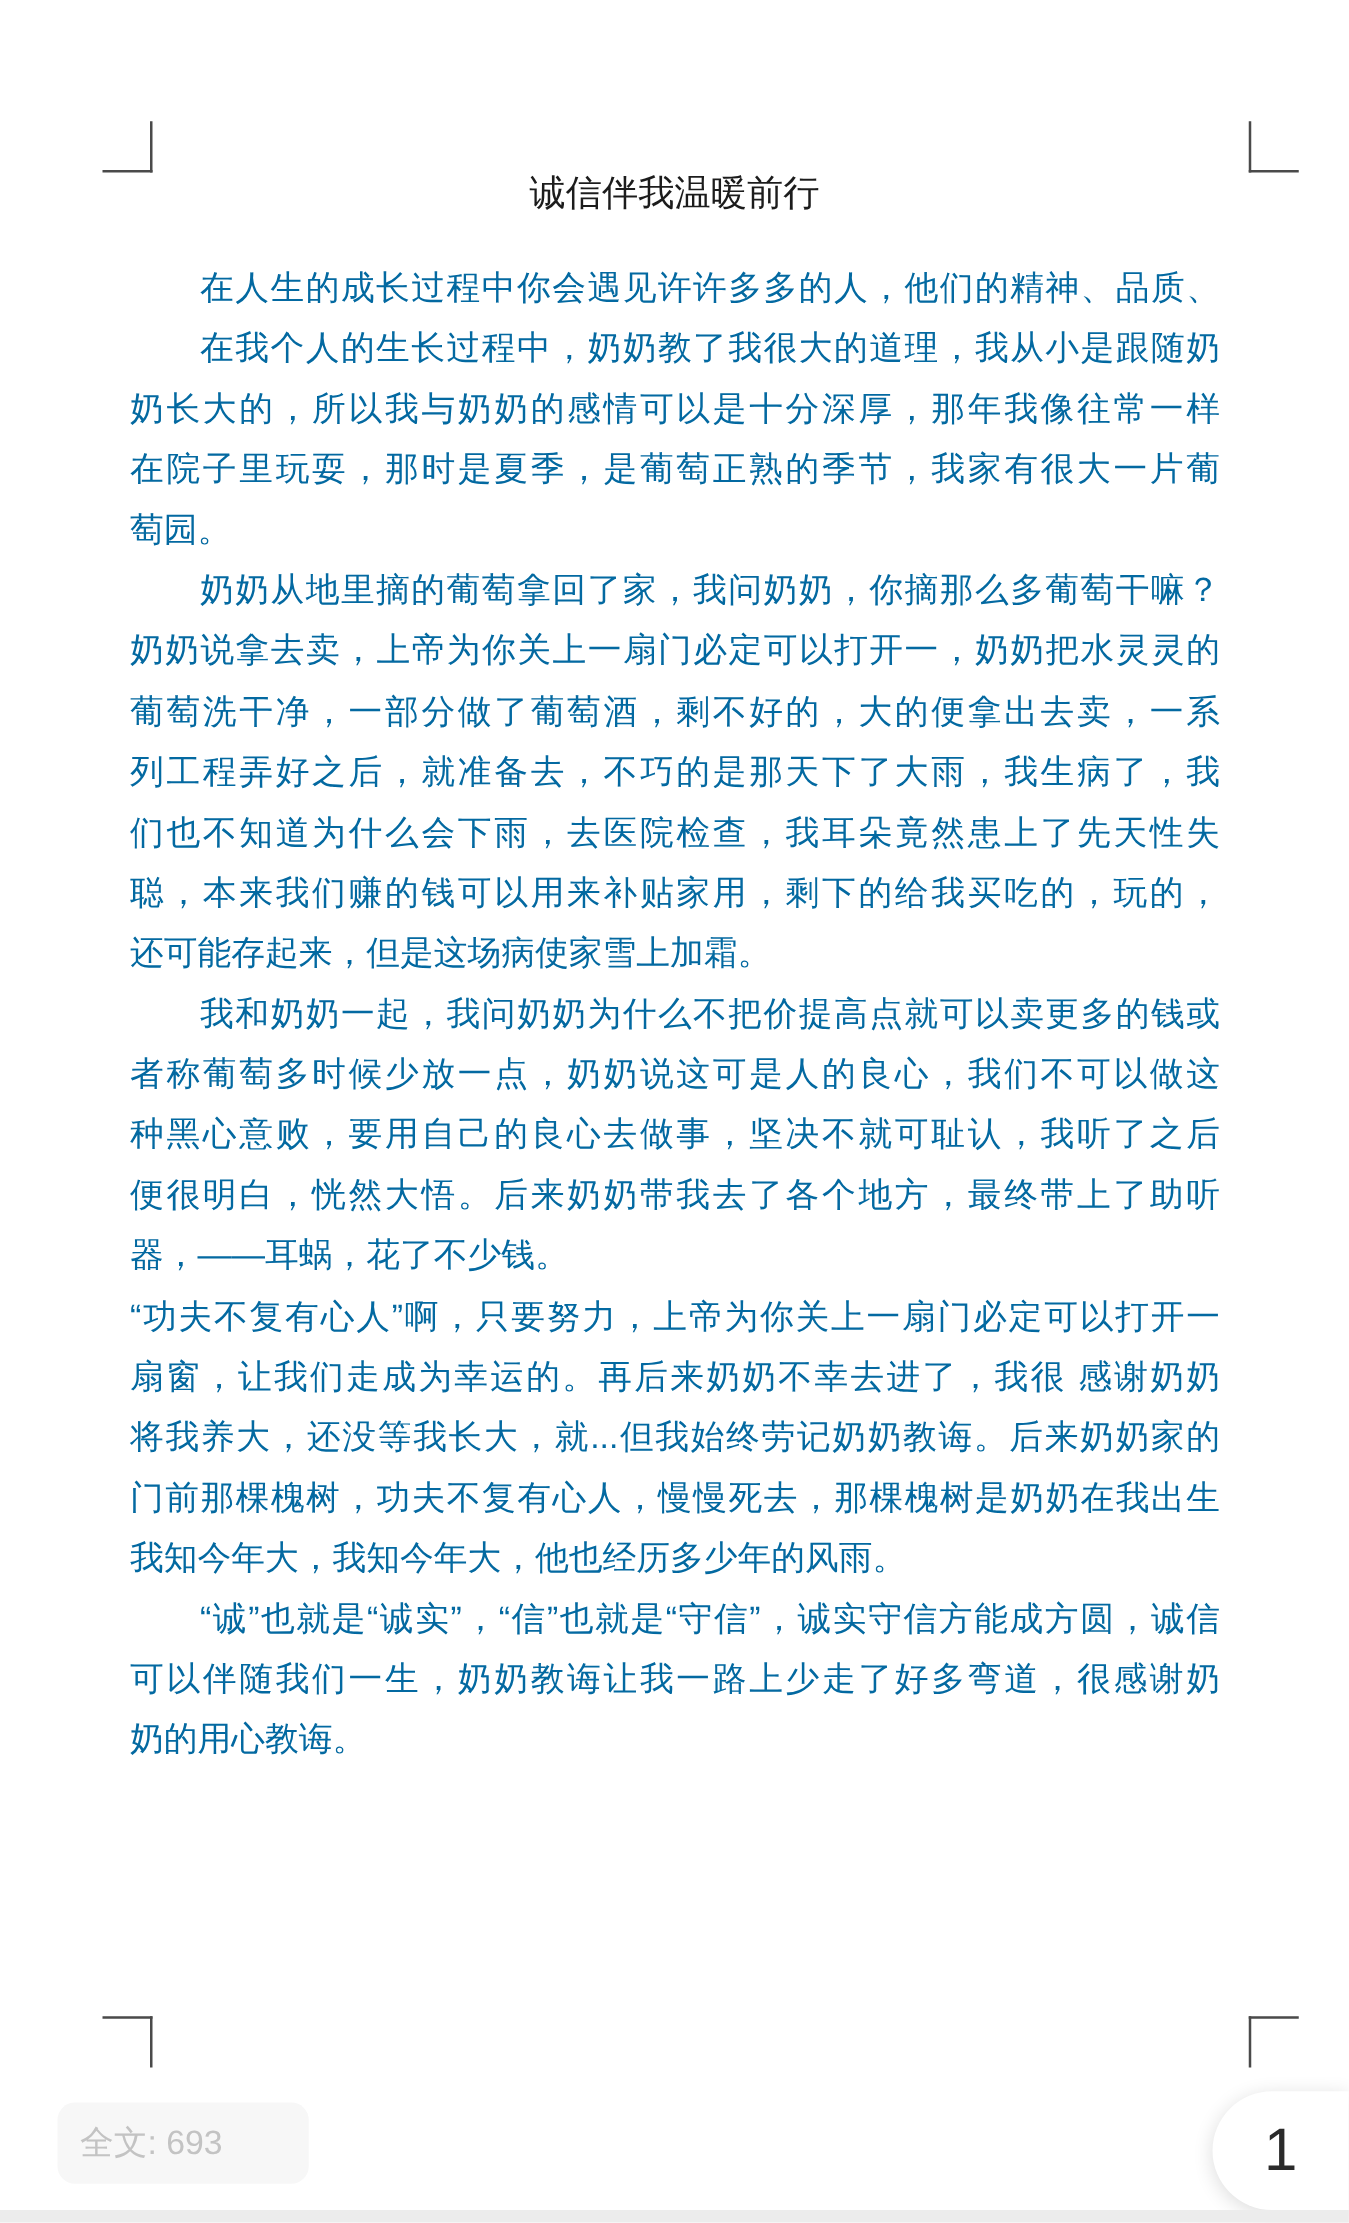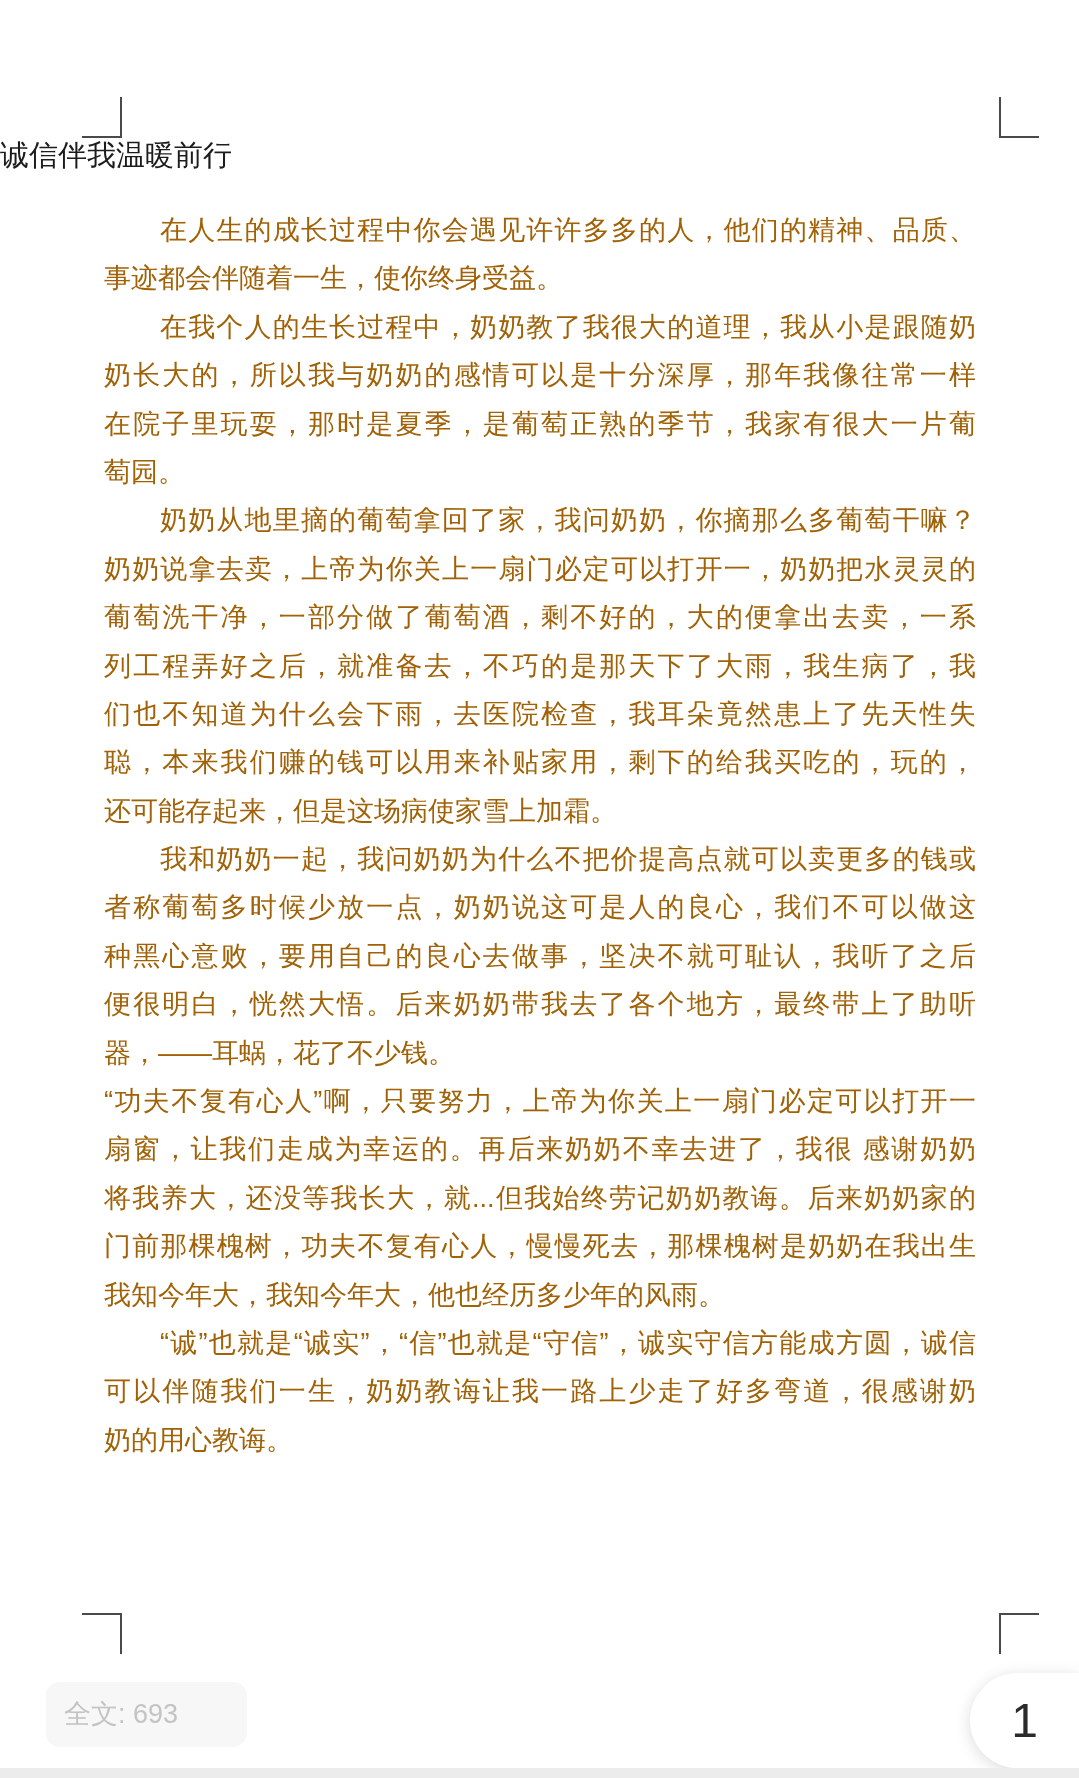--- a/index.html
+++ b/index.html
@@ -15,20 +15,21 @@
   
   .mark{position:absolute;width:38px;height:39px;}
   .mark.tl{left:82px;top:97px;border-right:2px solid #4a4a4a;border-bottom:2px solid #4a4a4a;}
   .mark.tr{left:999px;top:97px;border-left:2px solid #4a4a4a;border-bottom:2px solid #4a4a4a;}
   .mark.bl{left:82px;top:1613px;border-right:2px solid #4a4a4a;border-top:2px solid #4a4a4a;}
   .mark.br{left:999px;top:1613px;border-left:2px solid #4a4a4a;border-top:2px solid #4a4a4a;}
   
   .doc-title{
     position:absolute;left:0;right:0;top:133px;
     height:44px;line-height:44px;
+    text-align:center;
     font-size:29px;color:#1c1c1c;
   }
   .doc-body{
     position:absolute;left:104px;right:103px;top:206px;
     font-size:27px;color:#1c1c1c;
     line-height:48.4px;
   }
   .doc-body .line{
     text-align:justify;
     text-align-last:justify;
@@ -67,23 +68,22 @@
 
 <div class="page">
 
   <div class="mark tl"></div>
   <div class="mark tr"></div>
   <div class="mark bl"></div>
   <div class="mark br"></div>
 
   <div class="doc-title" style="color: rgb(28, 28, 28);">诚信伴我温暖前行</div>
 
-  <div class="doc-body" style="color: #a16207;">
+  <div class="doc-body" style="color: #0369a1;">
       <div class="line indent">在人生的成长过程中你会遇见许许多多的人，他们的精神、品质、</div>
-      <div class="line para-end">事迹都会伴随着一生，使你终身受益。</div>
       <div class="line indent">在我个人的生长过程中，奶奶教了我很大的道理，我从小是跟随奶</div>
       <div class="line">奶长大的，所以我与奶奶的感情可以是十分深厚，那年我像往常一样</div>
       <div class="line">在院子里玩耍，那时是夏季，是葡萄正熟的季节，我家有很大一片葡</div>
       <div class="line para-end">萄园。</div>
       <div class="line indent">奶奶从地里摘的葡萄拿回了家，我问奶奶，你摘那么多葡萄干嘛？</div>
       <div class="line">奶奶说拿去卖，上帝为你关上一扇门必定可以打开一，奶奶把水灵灵的</div>
       <div class="line">葡萄洗干净，一部分做了葡萄酒，剩不好的，大的便拿出去卖，一系</div>
       <div class="line">列工程弄好之后，就准备去，不巧的是那天下了大雨，我生病了，我</div>
       <div class="line">们也不知道为什么会下雨，去医院检查，我耳朵竟然患上了先天性失</div>
       <div class="line">聪，本来我们赚的钱可以用来补贴家用，剩下的给我买吃的，玩的，</div>

